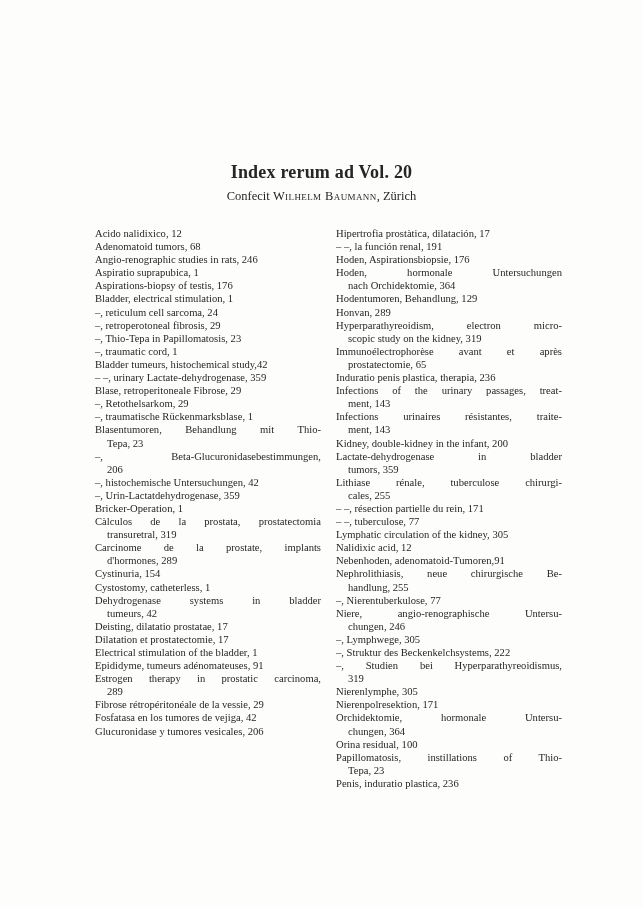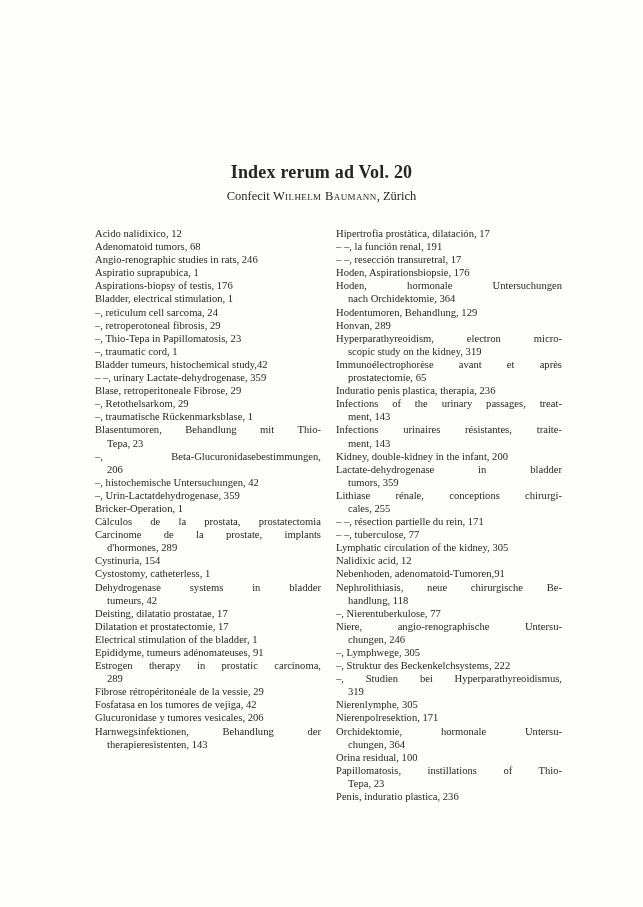--- a/index.html
+++ b/index.html
@@ -134,20 +134,21 @@
           <div class="line">–, histochemische Untersuchungen, 42</div>
         </div>
         <div class="entry">
           <div class="line">–, Urin-Lactatdehydrogenase, 359</div>
         </div>
         <div class="entry">
           <div class="line">Bricker-Operation, 1</div>
         </div>
         <div class="entry">
           <div class="line fill">Càlculos de la prostata, prostatectomia</div>
+          <div class="line cont">transuretral, 319</div>
         </div>
         <div class="entry">
           <div class="line fill">Carcinome de la prostate, implants</div>
           <div class="line cont">d'hormones, 289</div>
         </div>
         <div class="entry">
           <div class="line">Cystinuria, 154</div>
         </div>
         <div class="entry">
           <div class="line">Cystostomy, catheterless, 1</div>
@@ -173,38 +174,31 @@
           <div class="line cont">289</div>
         </div>
         <div class="entry">
           <div class="line">Fibrose rétropéritonéale de la vessie, 29</div>
         </div>
         <div class="entry">
           <div class="line">Fosfatasa en los tumores de vejiga, 42</div>
         </div>
         <div class="entry">
           <div class="line">Glucuronidase y tumores vesicales, 206</div>
-        </div>
-        <div class="entry">
-          <div class="line fill">Harnwegsinfektionen, Behandlung der</div>
-          <div class="line cont">therapieresistenten, 143</div>
         </div>
       </div>
     <div class="divider" style="border-left-color: rgb(185, 185, 185);"></div>
     <div class="col">
         <div class="entry">
           <div class="line">Hipertrofia prostàtica, dilatación, 17</div>
         </div>
         <div class="entry">
           <div class="line">– –, la función renal, 191</div>
         </div>
         <div class="entry">
-          <div class="line">– –, resección transuretral, 17</div>
-        </div>
-        <div class="entry">
           <div class="line">Hoden, Aspirationsbiopsie, 176</div>
         </div>
         <div class="entry">
           <div class="line fill">Hoden, hormonale Untersuchungen</div>
           <div class="line cont">nach Orchidektomie, 364</div>
         </div>
         <div class="entry">
           <div class="line">Hodentumoren, Behandlung, 129</div>
         </div>
         <div class="entry">
@@ -230,41 +224,41 @@
           <div class="line cont">ment, 143</div>
         </div>
         <div class="entry">
           <div class="line">Kidney, double-kidney in the infant, 200</div>
         </div>
         <div class="entry">
           <div class="line fill">Lactate-dehydrogenase in  bladder</div>
           <div class="line cont">tumors, 359</div>
         </div>
         <div class="entry">
-          <div class="line fill">Lithiase rénale, conceptions chirurgi-</div>
+          <div class="line fill">Lithiase rénale, tuberculose chirurgi-</div>
           <div class="line cont">cales, 255</div>
         </div>
         <div class="entry">
           <div class="line">– –, résection partielle du rein, 171</div>
         </div>
         <div class="entry">
           <div class="line">– –, tuberculose, 77</div>
         </div>
         <div class="entry">
           <div class="line">Lymphatic circulation of the kidney, 305</div>
         </div>
         <div class="entry">
           <div class="line">Nalidixic acid, 12</div>
         </div>
         <div class="entry">
           <div class="line">Nebenhoden, adenomatoid-Tumoren,91</div>
         </div>
         <div class="entry">
           <div class="line fill">Nephrolithiasis, neue chirurgische Be-</div>
-          <div class="line cont">handlung, 118</div>
+          <div class="line cont">handlung, 255</div>
         </div>
         <div class="entry">
           <div class="line">–, Nierentuberkulose, 77</div>
         </div>
         <div class="entry">
           <div class="line fill">Niere, angio-renographische Untersu-</div>
           <div class="line cont">chungen, 246</div>
         </div>
         <div class="entry">
           <div class="line">–, Lymphwege, 305</div>

